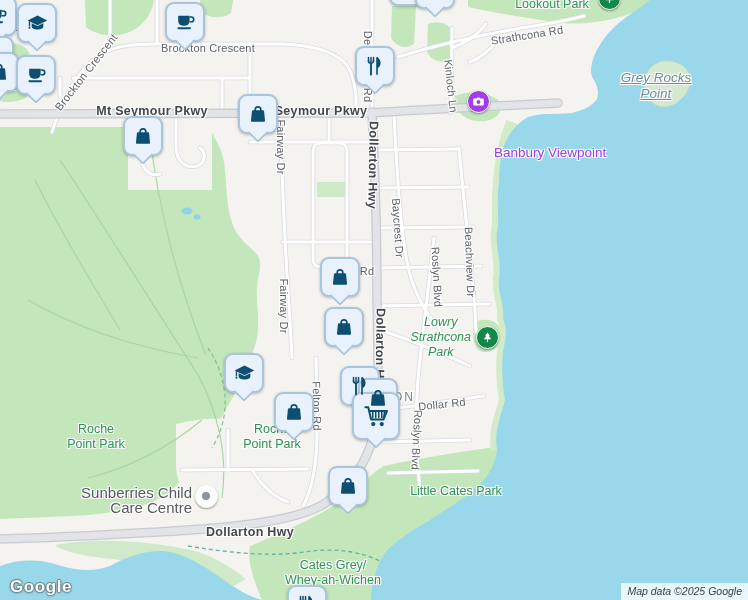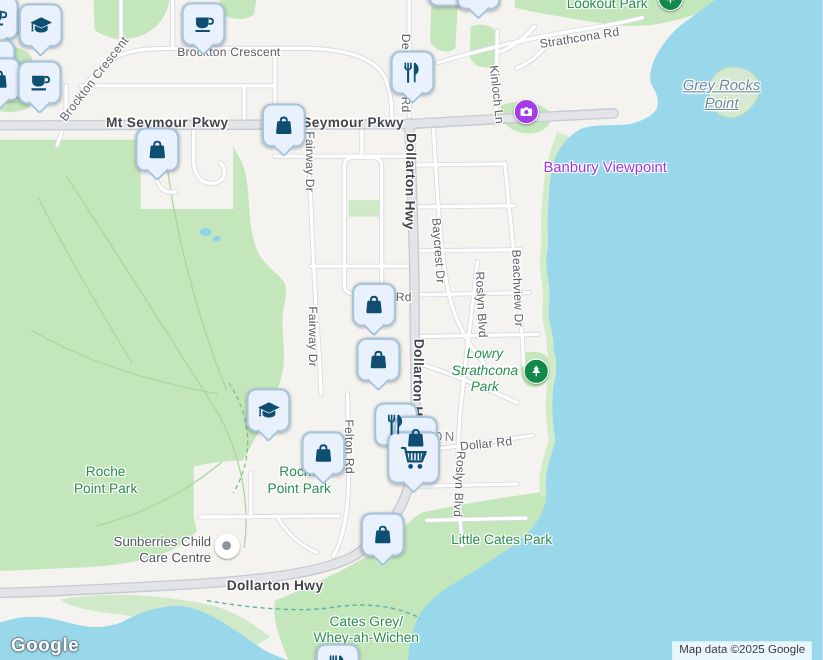--- a/index.html
+++ b/index.html
@@ -7,40 +7,40 @@
          font-family:"Liberation Sans",sans-serif;}
   #map-base{position:absolute;left:0;top:0;}
   .lbl{position:absolute;white-space:nowrap;transform-origin:center;
        text-shadow:-1px -1px 0 #fff,1px -1px 0 #fff,-1px 1px 0 #fff,1px 1px 0 #fff,0 0 2px #fff;}
   .road-label{font-size:11px;color:#5d6167;letter-spacing:.2px;}
   .road-label.major{font-size:12.5px;color:#43464c;font-weight:bold;letter-spacing:.3px;}
   .nbhd-label{font-size:12px;color:#7a7f87;letter-spacing:2px;}
   .park-label{color:#2c9153;font-size:12.5px;line-height:15px;text-align:center;}
   .water-label{color:#6e8b99;font-style:italic;font-size:13.5px;line-height:16px;text-align:center;}
   .viewpoint-label{color:#9d3be0;font-size:13.5px;}
-  .poi-label{color:#55585e;font-size:12px;line-height:15px;text-align:right;}
+  .poi-label{color:#55585e;font-size:15px;line-height:15px;text-align:right;}
   .pin{position:absolute;width:40px;height:40px;background:#e9f2fc;border:2px solid #a9c5dd;
        border-radius:9px;box-shadow:0 1px 3px rgba(0,0,0,.25);display:flex;align-items:center;
        justify-content:center;box-sizing:border-box;cursor:pointer;}
   .pin.tail::after{content:"";position:absolute;left:50%;bottom:-8px;width:13px;height:13px;
        background:#e9f2fc;border-right:2px solid #a9c5dd;border-bottom:2px solid #a9c5dd;
        transform:translateX(-50%) rotate(45deg);border-bottom-right-radius:3px;}
   .pin svg{position:relative;z-index:1;}
   .cmark{position:absolute;width:23px;height:23px;border-radius:50%;border:1.5px solid #fff;
        box-shadow:0 1px 2px rgba(0,0,0,.35);display:flex;align-items:center;justify-content:center;
        box-sizing:border-box;cursor:pointer;}
   .cmark.park{background:#128948;}
   .cmark.viewpoint{background:#a43ce8;}
   .cmark.poi{background:#fff;}
   .cmark .dot{width:8px;height:8px;border-radius:50%;background:#8d939a;}
   #google-logo{position:absolute;left:10px;bottom:3px;font-size:17px;font-weight:bold;color:#fff;
        letter-spacing:.6px;cursor:pointer;
        text-shadow:0 1px 2px rgba(70,74,80,.7),1px 0 1px rgba(70,74,80,.5),-1px 0 1px rgba(70,74,80,.5),0 -1px 1px rgba(70,74,80,.5);}
-  #attribution{position:absolute;right:10px;bottom:0;background:rgba(255,255,255,.78);
-       font-size:10.5px;color:#3b3e42;padding:2px 6px 3px 6px;}
+  #attribution{position:absolute;right:0;bottom:0;background:rgba(255,255,255,.78);
+       font-size:10.5px;color:#3b3e42;padding:2px 6px 3px 6px;font-style:italic;}
 </style>
 </head>
 <body>
 
 <div id="stage">
 
   <svg id="map-base" width="748" height="600" viewBox="0 0 748 600">
     <rect x="0" y="0" width="748" height="600" fill="#f4f3ef"></rect>
     <g fill="#c3e6bb" stroke="none">
       <path d="M0,127 L128,127 L128,190 L212,190 L212,133 L220,148 C230,172 222,205 236,232 C252,255 264,250 259,274 C253,298 262,318 256,342 C247,372 232,400 214,430 C200,455 188,475 170,492 C148,508 112,514 72,516 L0,519 Z"></path>

